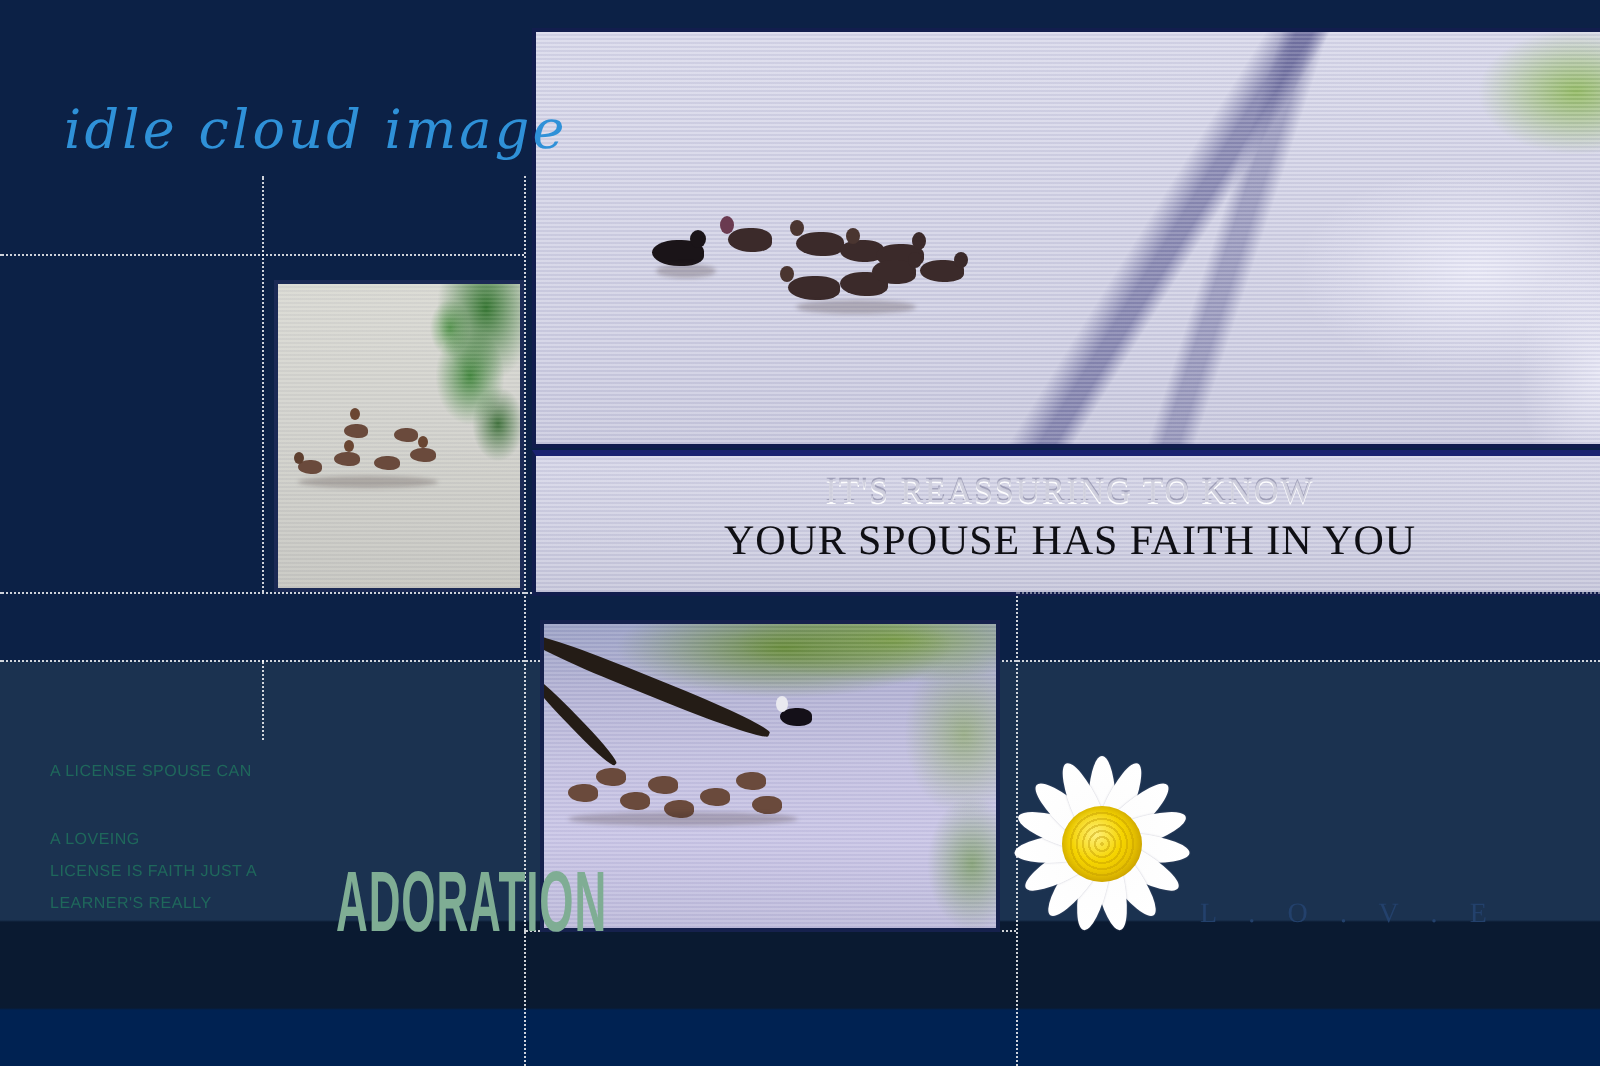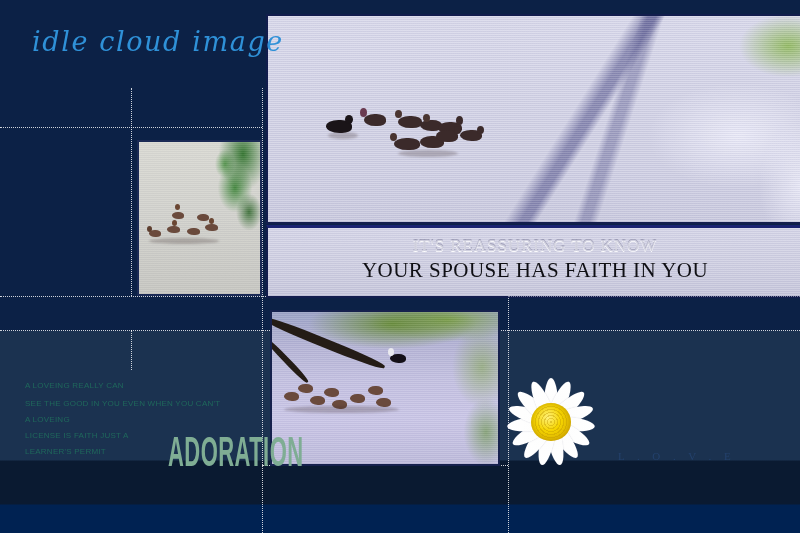--- a/index.html
+++ b/index.html
@@ -117,21 +117,21 @@
   .daisy-core::after{
     content:"";position:absolute;inset:2px;border-radius:50%;
     background-image:repeating-radial-gradient(circle at 50% 50%, rgba(190,150,0,.5) 0 1px, rgba(0,0,0,0) 1px 3px);
     opacity:.8;
   }
 
   
   #title{
     position:absolute;
     font-family:"DejaVu Serif",serif;font-style:italic;
-    color:#2f91d8;letter-spacing:.06em;
+    color:#2f91d8;letter-spacing:.06em;margin-top:24px;
   }
   #adoration{
     position:absolute;
     font-family:"Liberation Sans Narrow","Liberation Sans",sans-serif;
     font-weight:700;color:#7fad94;
     letter-spacing:.02em;white-space:nowrap;
     transform:scale(1,1.95);transform-origin:left center;
   }
   .quote-line{
     position:absolute;white-space:nowrap;
@@ -241,24 +241,23 @@
     <div class="petal" style="transform:rotate(240deg);"></div>
     <div class="petal" style="transform:rotate(264deg);"></div>
     <div class="petal" style="transform:rotate(288deg);"></div>
     <div class="petal" style="transform:rotate(312deg);"></div>
     <div class="petal" style="transform:rotate(336deg);"></div>
     <div class="daisy-core"></div>
   </div>
 
   <div id="title" style="left:32px;top:26px;font-size:27px;">idle cloud image</div>
 
-  <div class="quote-line" style="left:25px;top:381px;font-size:8px;">A LOVEING REALLY CAN</div>
-  <div class="quote-line" style="left:25px;top:399px;font-size:8px;">SEE THE GOOD IN YOU EVEN WHEN YOU CAN'T</div>
+  <div class="quote-line" style="left:25px;top:381px;font-size:8px;">A LICENSE SPOUSE CAN</div>
   <div class="quote-line" style="left:25px;top:415px;font-size:8px;">A LOVEING</div>
   <div class="quote-line" style="left:25px;top:431px;font-size:8px;">LICENSE IS FAITH JUST A</div>
-  <div class="quote-line" style="left:25px;top:447px;font-size:8px;">LEARNER'S PERMIT</div>
+  <div class="quote-line" style="left:25px;top:447px;font-size:8px;">LEARNER'S REALLY</div>
 
   <div id="adoration" style="left:168px;top:439px;font-size:22px;">ADORATION</div>
 
-  <div id="love" style="left:618px;top:450px;font-size:11px;">L . O . V . E</div>
+  <div id="love" style="left:600px;top:450px;font-size:14px;">L . O . V . E</div>
 
   <div class="dot-h dot-dim" style="left:508px;top:296px;width:292px;"></div>
 </div>
 
 </body></html>

